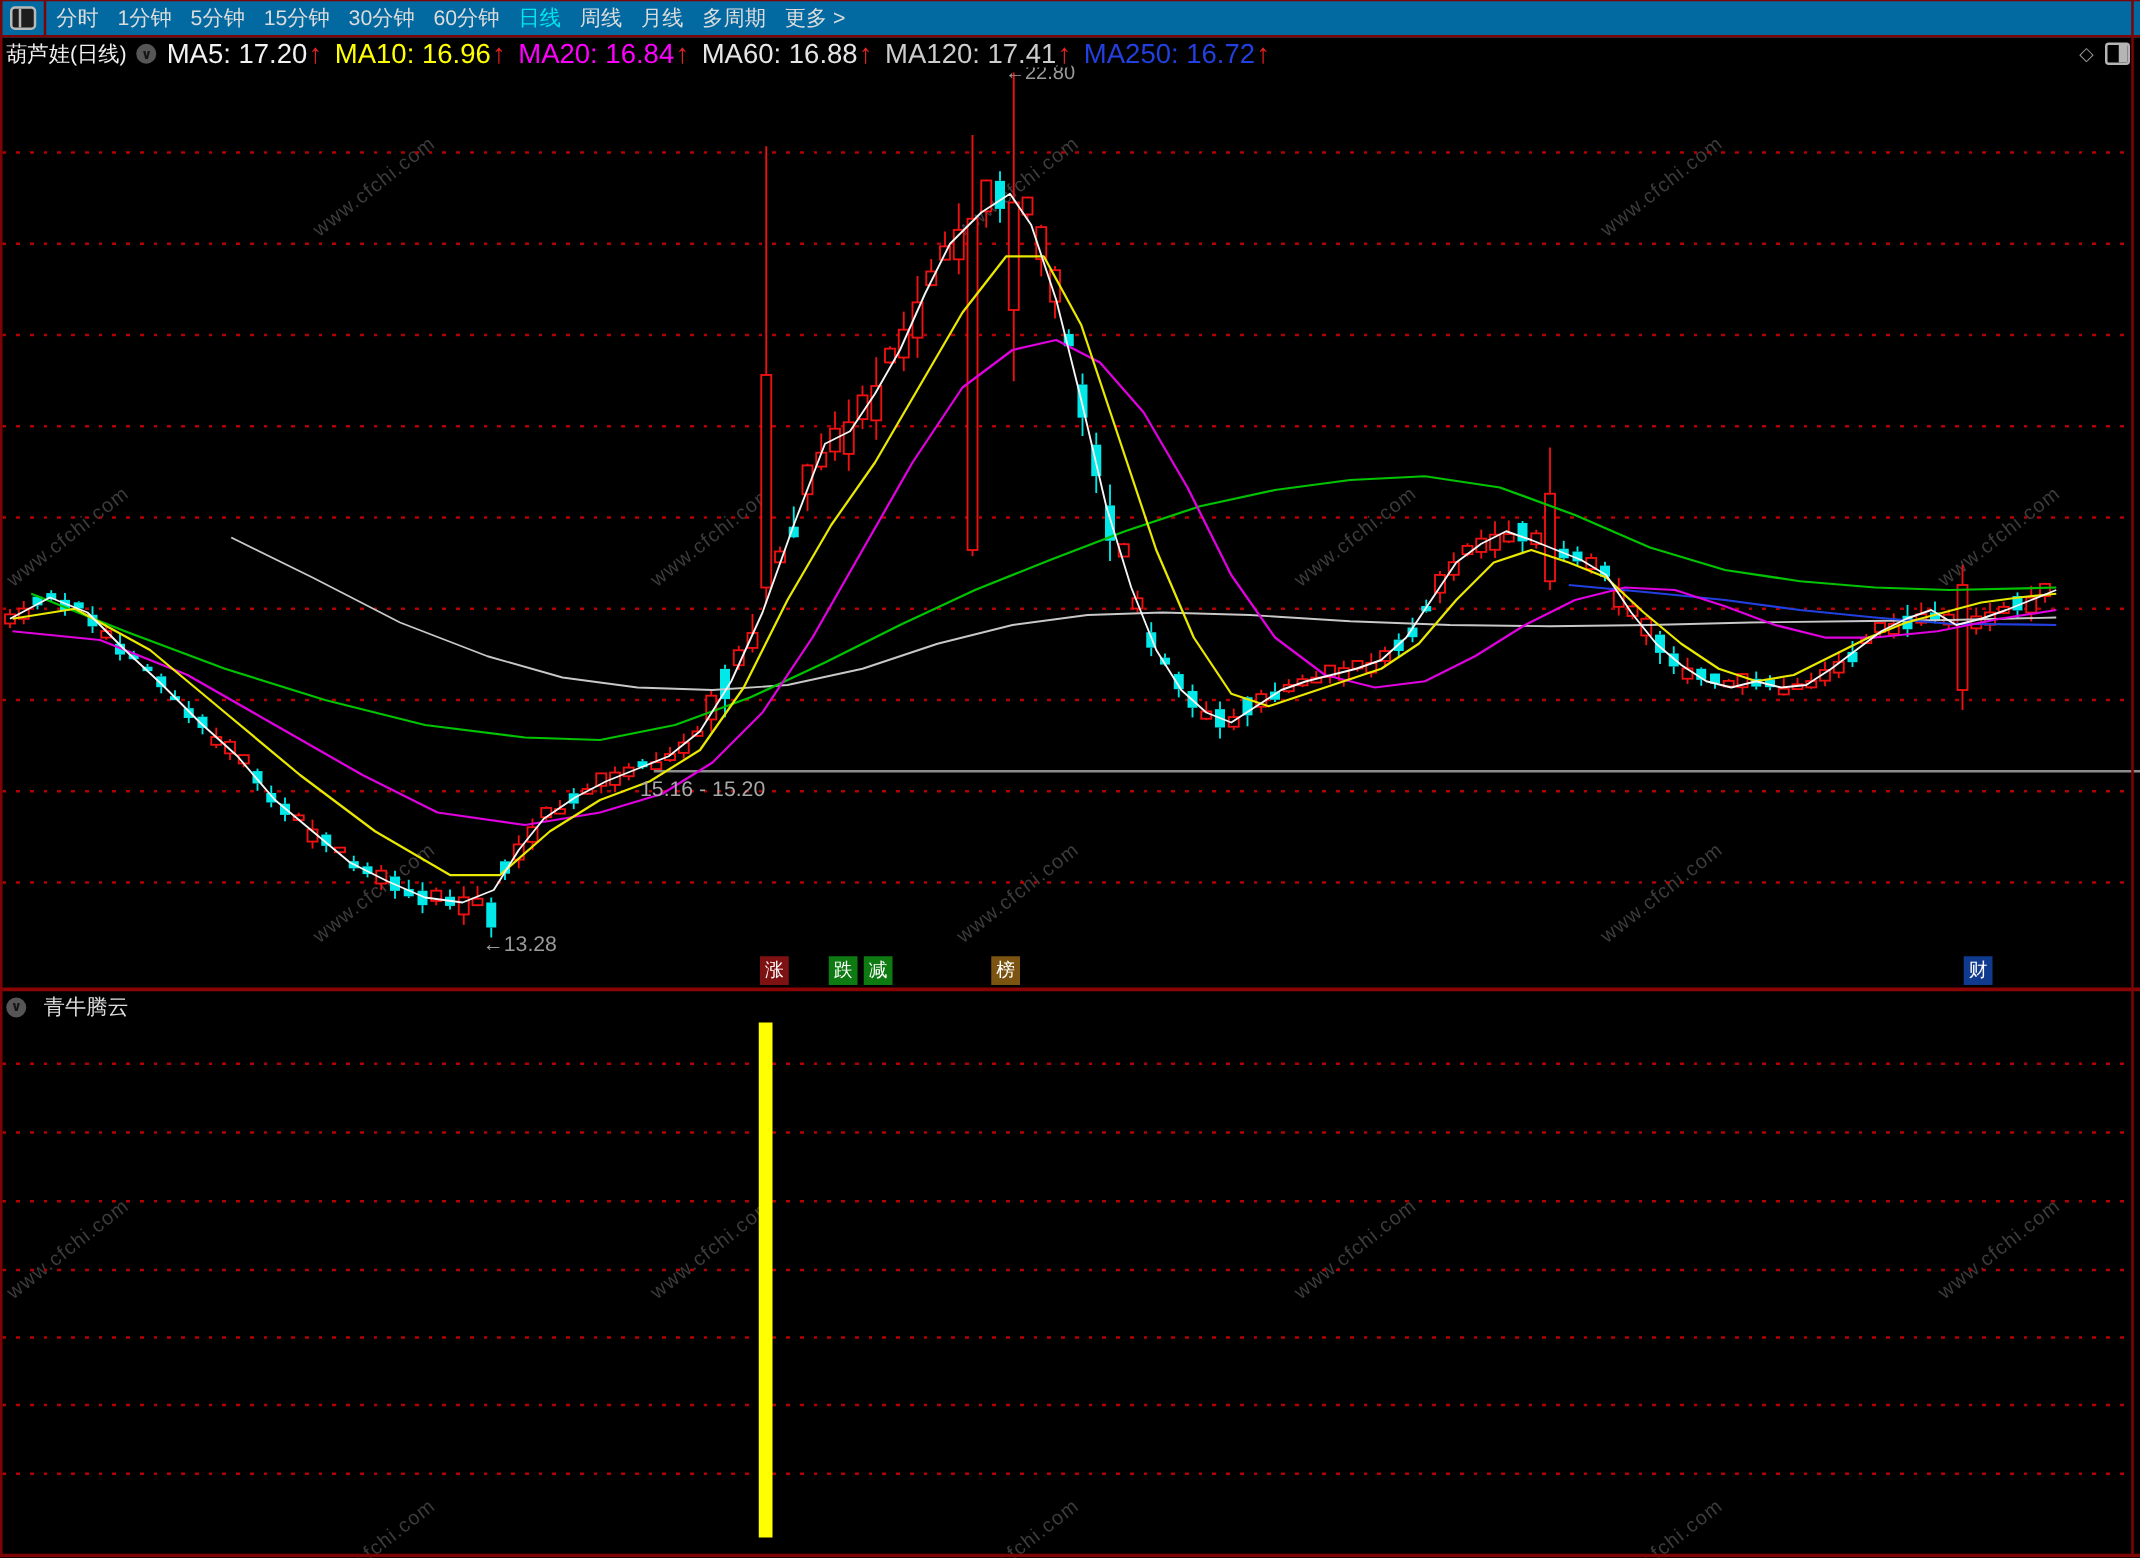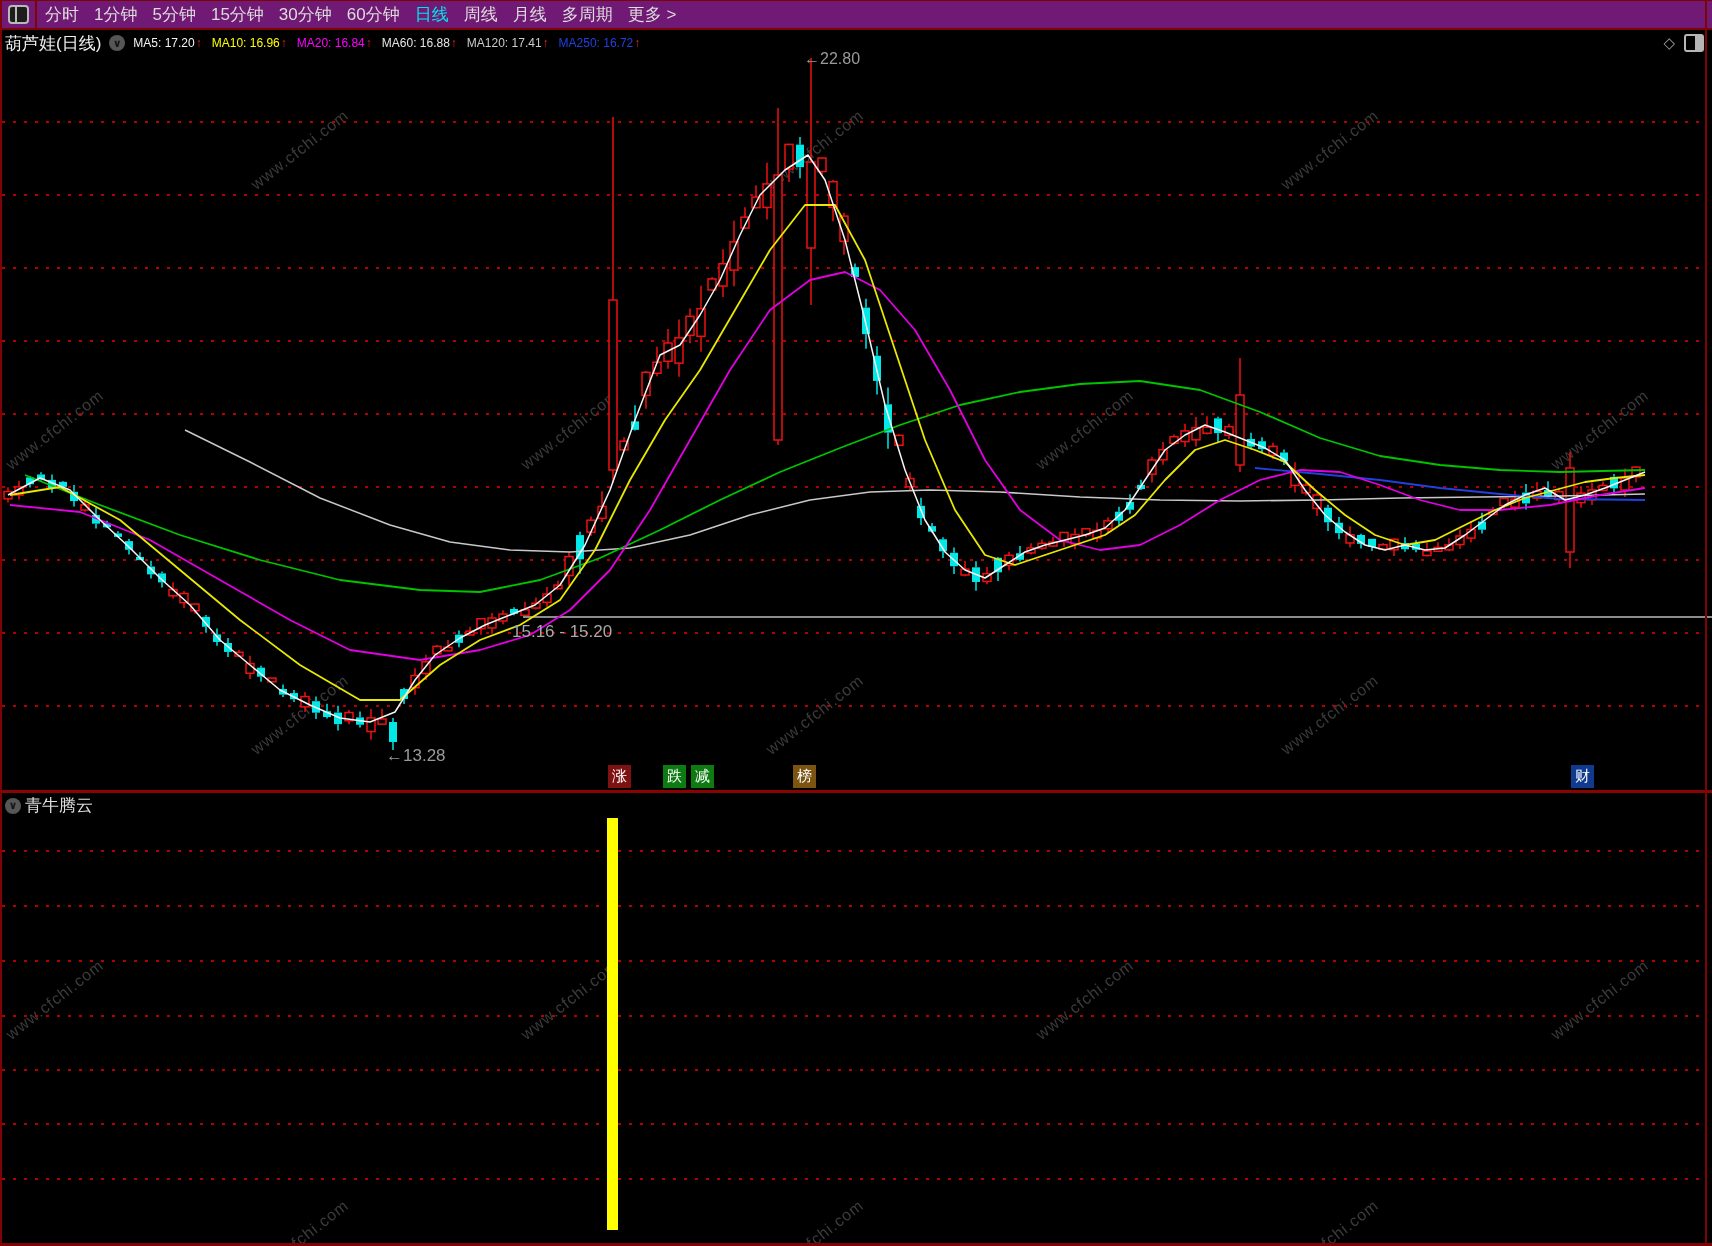--- a/index.html
+++ b/index.html
@@ -1,40 +1,40 @@
 <!DOCTYPE html>
 <html><head>
 <meta charset="utf-8">
 <style>
   html,body{margin:0;padding:0;background:#000;}
   body{width:1712px;height:1246px;position:relative;overflow:hidden;
        font-family:"Liberation Sans","DejaVu Sans",sans-serif;-webkit-font-smoothing:none;}
   
   .edge{position:absolute;background:#7c0404;z-index:40;}
   
-  #topbar{position:absolute;left:0;top:0;width:1712px;height:28px;background:#701a75;
+  #topbar{position:absolute;left:0;top:0;width:1712px;height:28px;background:#0369a1;
           border-bottom:2px solid #7c0404;z-index:30;display:flex;align-items:center;text-align:center;}
   #win-icon{width:17px;height:15px;border:2px solid #b9b9b9;border-radius:4px;margin:0 6px 0 8px;
             position:relative;background:#1d1d1d;}
   #win-icon .bar{position:absolute;left:5px;top:0;width:2px;height:100%;background:#b9b9b9;}
   #topbar .vsep{width:2px;height:28px;background:#7c0404;margin-right:8px;}
   #menu-left{display:flex;gap:15px;align-items:center;}
   .menu-item{color:#dcdcdc;font-size:17px;white-space:nowrap;cursor:default;}
   .menu-item.active{color:#00e5ee;}
   #menu-right{position:absolute;right:0;top:0;height:28px;display:flex;z-index:31;}
   #menu-right .cell{border-left:2px solid #7c0404;color:#dcdcdc;font-size:17px;
                     padding:0 11px;display:flex;align-items:center;white-space:nowrap;}
   
   #infobar{position:absolute;left:0;top:30px;width:1712px;height:26px;display:flex;
            align-items:center;z-index:30;}
   #stock-title{color:#f0f0f0;font-size:17px;margin-left:5px;}
   .chev-circle{width:16px;height:16px;border-radius:50%;background:#565656;color:#161616;
                font-size:11px;font-weight:bold;display:flex;align-items:center;justify-content:center;
                margin:0 8px;}
-  .ma-entry{font-size:12px;margin-right:10px;white-space:nowrap;}
+  .ma-entry{font-size:22px;margin-right:10px;white-space:nowrap;text-decoration:underline;}
   .ma-arrow{color:#e82222;font-weight:bold;margin-left:1px;}
   #info-icons{position:absolute;right:8px;top:4px;display:flex;gap:9px;align-items:center;}
   #diamond-icon{color:#9a9a9a;font-size:15px;}
   #panel-icon{width:16px;height:14px;border:2px solid #b5b5b5;border-radius:3px;position:relative;}
   #panel-icon .half{position:absolute;right:0;top:0;width:7px;height:100%;background:#b5b5b5;}
   
   .wm{position:absolute;color:#3c3c3c;font-size:16px;letter-spacing:1px;z-index:1;
       transform:translate(-50%,-50%) rotate(-38deg);white-space:nowrap;}
   
   .grid-dot{position:absolute;left:2px;width:1703px;height:2px;z-index:2;
@@ -43,21 +43,21 @@
   #chart-svg{position:absolute;left:0;top:0;z-index:5;}
   
   .anno{position:absolute;color:#9a9a9a;z-index:10;white-space:nowrap;}
   
   .badge{position:absolute;width:23px;height:23px;z-index:12;color:#fff;font-size:15px;
          display:flex;align-items:center;justify-content:center;}
   
   #panel-sep{position:absolute;left:0;top:790px;width:1712px;height:3px;background:#8a0404;z-index:20;}
   
   #sub-header{position:absolute;left:5px;top:794px;display:flex;align-items:center;z-index:15;}
-  #sub-title{color:#dddddd;font-size:17px;margin-left:4px;}
+  #sub-title{color:#dddddd;font-size:17px;margin-left:14px;}
 </style>
 </head>
 <body>
 
 <div class="edge" style="left:0;top:0;width:2px;height:1246px;"></div>
 <div class="edge" style="left:1705px;top:0;width:2px;height:1246px;"></div>
 <div class="edge" style="left:0;top:0;width:1712px;height:1px;"></div>
 <div class="edge" style="left:0;top:1243px;width:1712px;height:3px;"></div>
 
 <div id="topbar">

